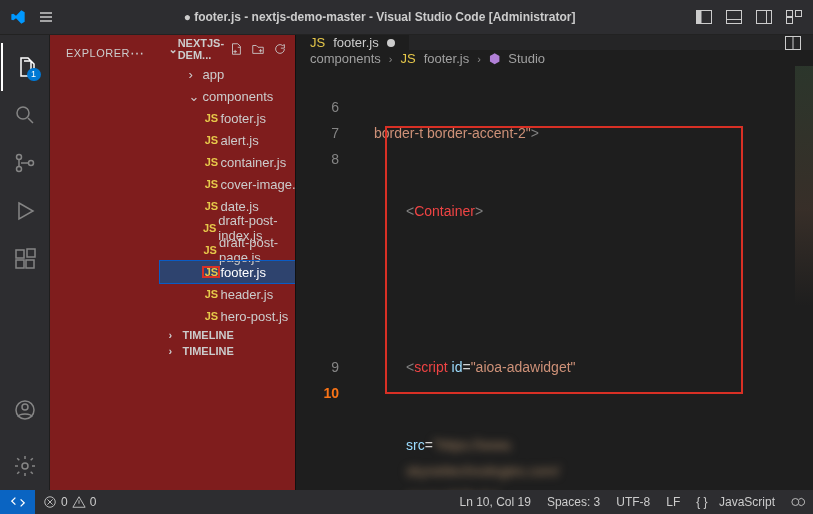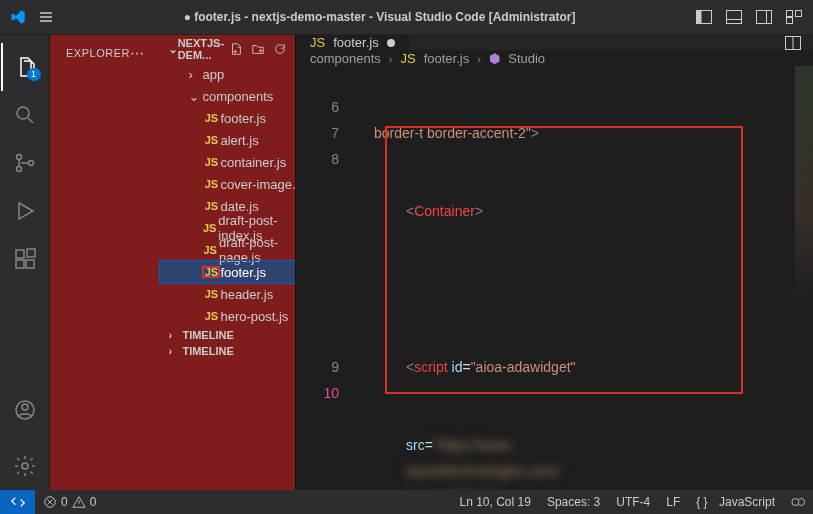--- a/index.html
+++ b/index.html
@@ -45,21 +45,21 @@
 .tab { display: flex; align-items: center; padding: 0 14px; gap: 8px; background: #1e1e1e; font-size: 13px; }
 .tab .dot { width: 8px; height: 8px; border-radius: 50%; background: #ccc; }
 .tabs .split { margin-left: auto; display: flex; align-items: center; padding: 0 12px; color: #ccc; }
 
 .breadcrumbs { height: 26px; display: flex; align-items: center; padding: 0 14px; gap: 8px; font-size: 13px; color: #a0a0a0; }
 .breadcrumbs .chev { color: #888; font-size: 11px; }
 .breadcrumbs .cube { color: #b180d7; }
 
 .code-wrap { flex: 1; display: flex; position: relative; }
 .gutter { width: 58px; text-align: right; padding: 2px 14px 0 0; color: #858585; font-family: Consolas, monospace; font-size: 14px; line-height: 26px; border-right: 1px solid #1e1e1e; }
-.gutter .cur { color: #ec4899; font-weight: normal; }
+.gutter .cur { color: #f97316; font-weight: bold; }
 .code { flex: 1; font-family: Consolas, monospace; font-size: 14px; line-height: 26px; padding: 2px 0 0 20px; position: relative; white-space: pre-wrap; word-break: break-word; }
 .code .line { min-height: 26px; }
 .indent-guide { display: inline-block; width: 32px; }
 .t-str { color: #ce9178; }
 .t-tag { color: #ef4444; }
 .t-ang { color: #808080; }
 .t-attr { color: #9cdcfe; }
 .t-eq { color: #d4d4d4; }
 .blurred { filter: blur(4px); color: #a08060; }
 
@@ -348,21 +348,21 @@
       <span>0</span>
     <svg width="14" height="14" viewBox="0 0 16 16">
         <path fill="none" stroke="#ccc" d="M8 2l7 12H1z"></path>
         <line x1="8" y1="6" x2="8" y2="10" stroke="#ccc"></line>
       </svg>
       <span>0</span>
   </div>
   <div class="right">
     <div class="sbseg">Ln 10, Col 19</div>
     <div class="sbseg">Spaces: 3</div>
-    <div class="sbseg">UTF-4</div>
+    <div class="sbseg">UTF-8</div>
     <div class="sbseg">LF</div>
     <div class="sbseg"><span>{ }</span>&nbsp;<span>JavaScript</span></div>
     <div class="sbseg">
         <svg width="14" height="14" viewBox="0 0 16 16">
           <circle cx="5" cy="8" r="4" fill="none" stroke="#ccc"></circle>
           <path fill="none" stroke="#ccc" d="M9 5a4 4 0 1 1 0 6"></path>
         </svg>
       </div>
   </div>
 </div>

